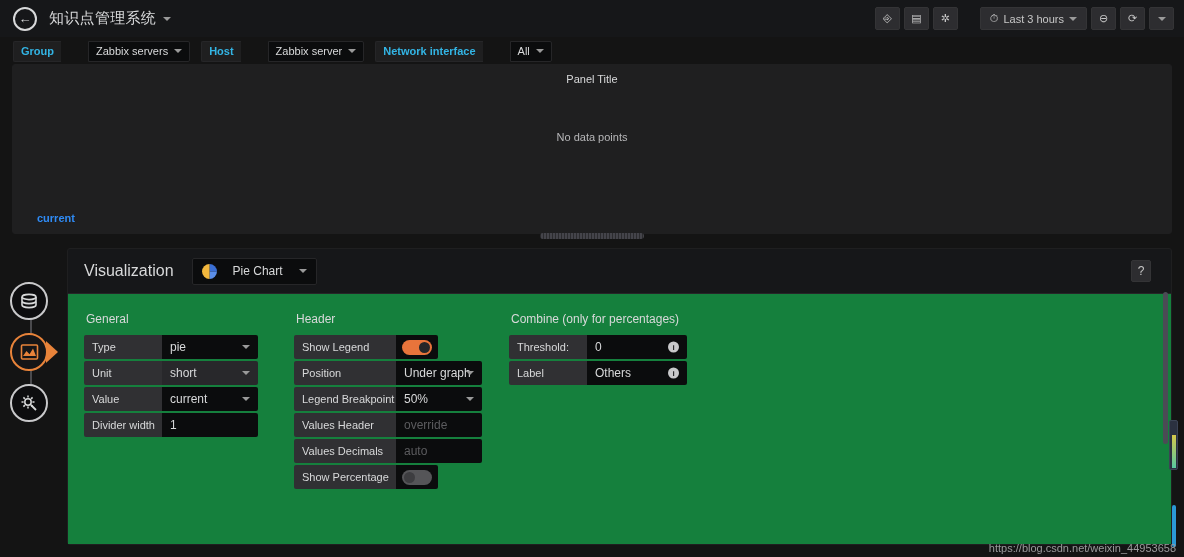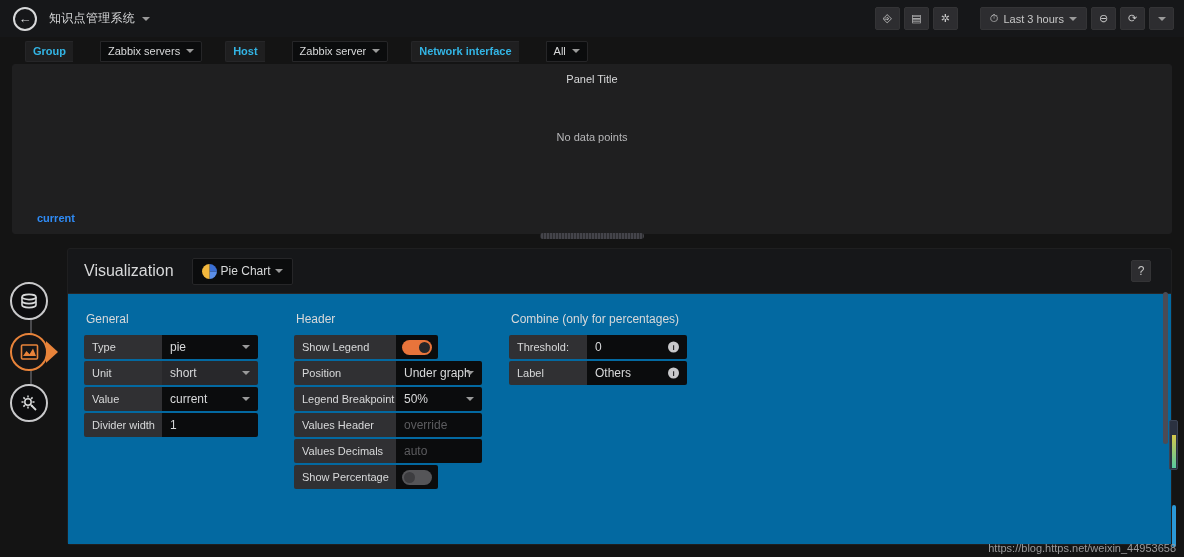--- a/index.html
+++ b/index.html
@@ -18,21 +18,21 @@
     display: flex; align-items: center;
   }
   .back-btn {
     width: 24px; height: 24px; border-radius: 50%;
     border: 2px solid #d8d9da; color: #d8d9da;
     margin-left: 13px;
     display: flex; align-items: center; justify-content: center;
     font-size: 13px; line-height: 1; cursor: pointer;
   }
   .dash-title {
-    margin-left: 12px; font-size: 12px; color: #d8d9da; letter-spacing: .3px;
+    margin-left: 12px; font-size: 15px; color: #d8d9da; letter-spacing: .3px;
   }
   .caret {
     display: inline-block; width: 0; height: 0;
     border-left: 4px solid transparent; border-right: 4px solid transparent;
     border-top: 4px solid #9a9a9a; vertical-align: middle;
   }
   .title-caret { margin-left: 7px; }
   .nav-right {
     margin-left: auto; display: flex; align-items: center; gap: 4px;
     padding-right: 10px;
@@ -44,21 +44,21 @@
     display: flex; align-items: center; justify-content: center;
     color: #c7c7c7; font-size: 11px; cursor: pointer;
   }
   .nav-grp .nav-btn { margin-left: 4px; }
   .time-btn { padding: 0 9px; gap: 5px; }
   .spacer-8 { width: 10px; }
 
   
   .submenu {
     position: absolute; top: 37px; left: 0; width: 1184px; height: 28px;
-    background: #141414; display: flex; align-items: center; padding-left: 25px; gap: 12px;
+    background: #141414; display: flex; align-items: center; padding-left: 13px;
   }
   .var-group { display: flex; align-items: center; margin-right: 11px; }
   .var-label {
     color: #33b5e5; font-size: 11px; font-weight: bold;
     background: #1f1f20; border: 1px solid #262628; border-right: none;
     border-radius: 2px 0 0 2px; padding: 0 7px; height: 21px;
     display: flex; align-items: center;
   }
   .var-value {
     color: #d8d9da; font-size: 11px;
@@ -116,34 +116,34 @@
     background: #161719; border: 1px solid #1f1f20; border-radius: 3px;
   }
   .editor-head {
     height: 44px; display: flex; align-items: center; padding-left: 16px;
     position: relative;
   }
   .editor-head h2 { font-size: 16px; font-weight: normal; color: #d8d9da; }
   .viz-picker {
     margin-left: 18px; height: 27px; min-width: 97px;
     background: #0b0c0d; border: 1px solid #262628; border-radius: 2px;
-    display: flex; align-items: center; gap: 4px; padding: 0 9px; cursor: pointer;
+    display: flex; align-items: center; gap: 16px; padding: 0 9px; cursor: pointer;
   }
   .viz-picker .lbl { font-size: 12px; color: #d8d9da; }
   .pie-icon { width: 15px; height: 15px; position: relative; }
   .pie-icon svg { display: block; }
   .help-btn {
     position: absolute; right: 20px; top: 11px;
     width: 20px; height: 22px; background: #2d2d30; border: 1px solid #343436;
     border-radius: 2px; color: #c7c7c7; font-size: 12px;
     display: flex; align-items: center; justify-content: center; cursor: pointer;
   }
   .editor-body {
     position: absolute; top: 44px; left: 0; right: 0; bottom: 0;
-    background: #0369a1; border-top: 1px solid #262628;
+    background: #15803d; border-top: 1px solid #262628;
     padding: 18px 0 0 16px; display: flex; gap: 0;
   }
   .col { padding-right: 10px; }
   .col.general { width: 210px; }
   .col.legend  { width: 215px; }
   .col.combine { width: 260px; }
   .col h3 {
     font-size: 12px; font-weight: normal; color: #d8d9da;
     margin-bottom: 9px; padding-left: 2px;
   }
@@ -442,13 +442,13 @@
 
   </div>
 </div>
 
 <div class="vscroll"></div>
 <div class="vscroll2">
   <div class="grad"></div>
 </div>
 <div class="vscroll3"></div>
 
-<div class="watermark">https://blog.https.net/weixin_44953658</div>
+<div class="watermark">https://blog.csdn.net/weixin_44953658</div>
 
 </body></html>

